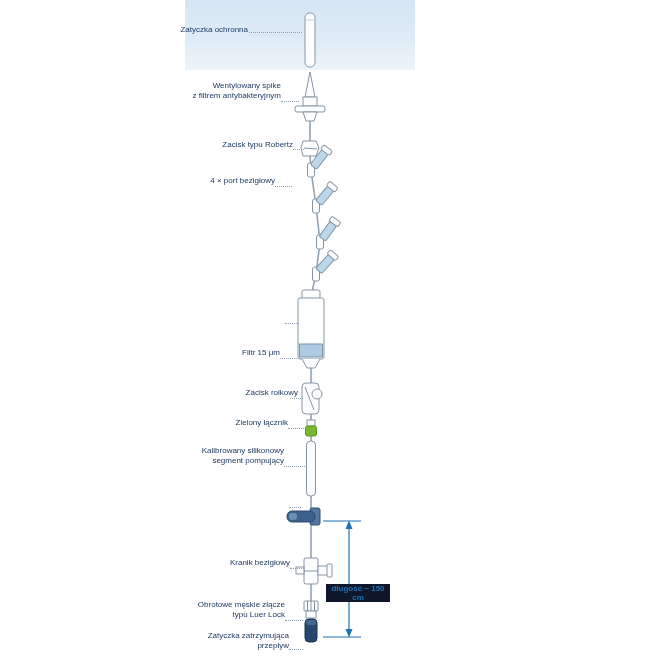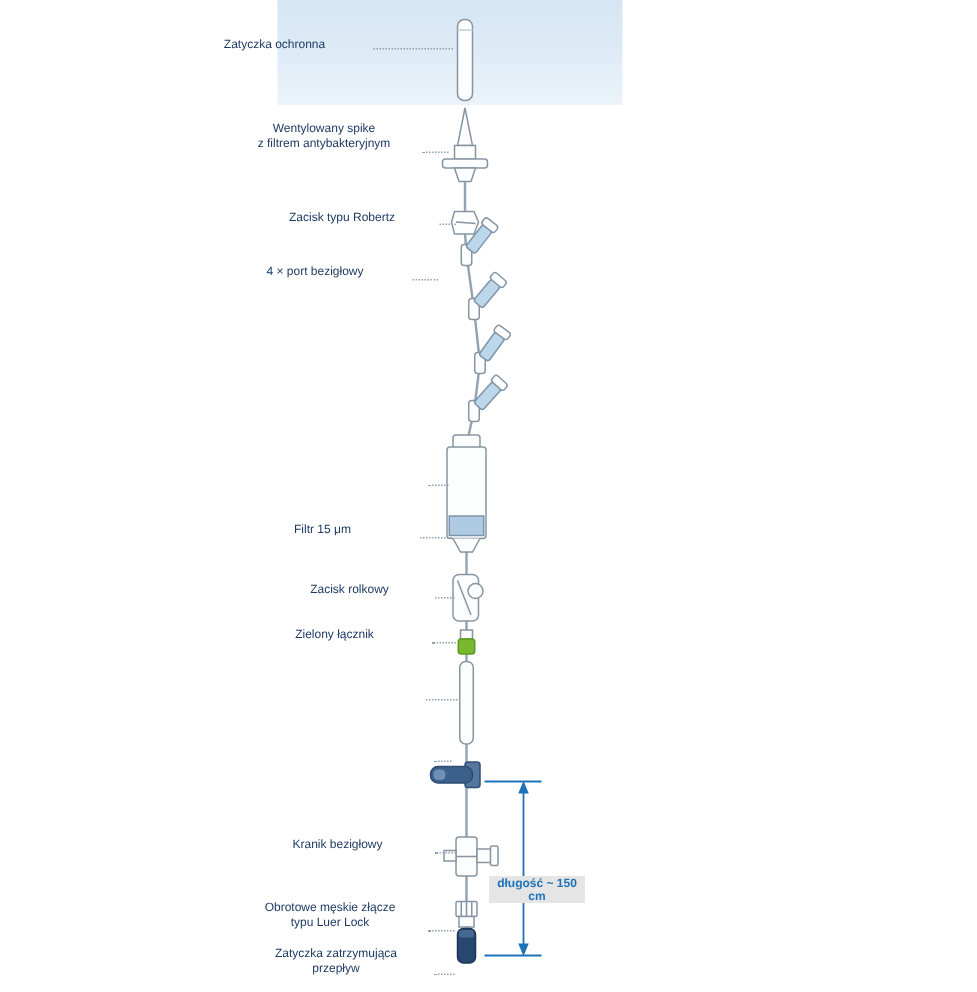--- a/index.html
+++ b/index.html
@@ -2,24 +2,24 @@
 <html><head>
 <meta charset="utf-8">
 <style>
   * { margin:0; padding:0; box-sizing:border-box; }
   html,body { background:#ffffff; }
   body { font-family:"Liberation Sans", sans-serif; }
   .canvas { position:relative; width:651px; height:661px; background:#fff; overflow:hidden; }
   .top-band { position:absolute; left:185px; top:0; width:230px; height:70px;
               background:linear-gradient(180deg,#d5e5f3 0%,#dfecf7 55%,#ecf4fa 100%); }
   .label { position:absolute; color:#1e3a63; font-size:8px; line-height:1.3;
-           text-align:center; white-space:pre-line; }
+           text-align:right; white-space:pre-line; }
   .leader { position:absolute; height:0; border-bottom:1px dotted #8fa1b0; }
   .dim-text { position:absolute; color:#1e73b8; font-size:8px; font-weight:bold;
-              background:#e5e5e5; text-align:center; padding:0 2px; }
+              background:#0f172a; text-align:center; padding:0 2px; }
   svg.device { position:absolute; left:0; top:0; }
 </style>
 </head>
 <body>
 
 <div class="canvas">
 
   <div class="top-band"></div>
 
   <svg class="device" width="651" height="661" viewBox="0 0 651 661">
@@ -138,20 +138,22 @@
   </svg>
 
   <div class="label" style="left:118px; top:25px;  width:130px;">Zatyczka ochronna</div>
   <div class="label" style="left:151px; top:81px;  width:130px;">Wentylowany spike
 z filtrem antybakteryjnym</div>
   <div class="label" style="left:163px; top:140px; width:130px;">Zacisk typu Robertz</div>
   <div class="label" style="left:145px; top:176px; width:130px;">4 × port bezigłowy</div>
   <div class="label" style="left:150px; top:348px; width:130px;">Filtr 15 μm</div>
   <div class="label" style="left:168px; top:388px; width:130px;">Zacisk rolkowy</div>
   <div class="label" style="left:158px; top:418px; width:130px;">Zielony łącznik</div>
+  <div class="label" style="left:154px; top:446px; width:130px;">Kalibrowany silikonowy
+segment pompujący</div>
   <div class="label" style="left:160px; top:558px; width:130px;">Kranik bezigłowy</div>
   <div class="label" style="left:159px; top:631px; width:130px;">Zatyczka zatrzymująca
 przepływ</div>
   <div class="label" style="left:155px; top:600px; width:130px;">Obrotowe męskie złącze
 typu Luer Lock</div>
 
   <div class="leader" style="left:249px; top:32px;  width:53px;"></div>
   <div class="leader" style="left:281px; top:101px; width:18px;"></div>
   <div class="leader" style="left:293px; top:149px; width:11px;"></div>
   <div class="leader" style="left:275px; top:186px; width:17px;"></div>

